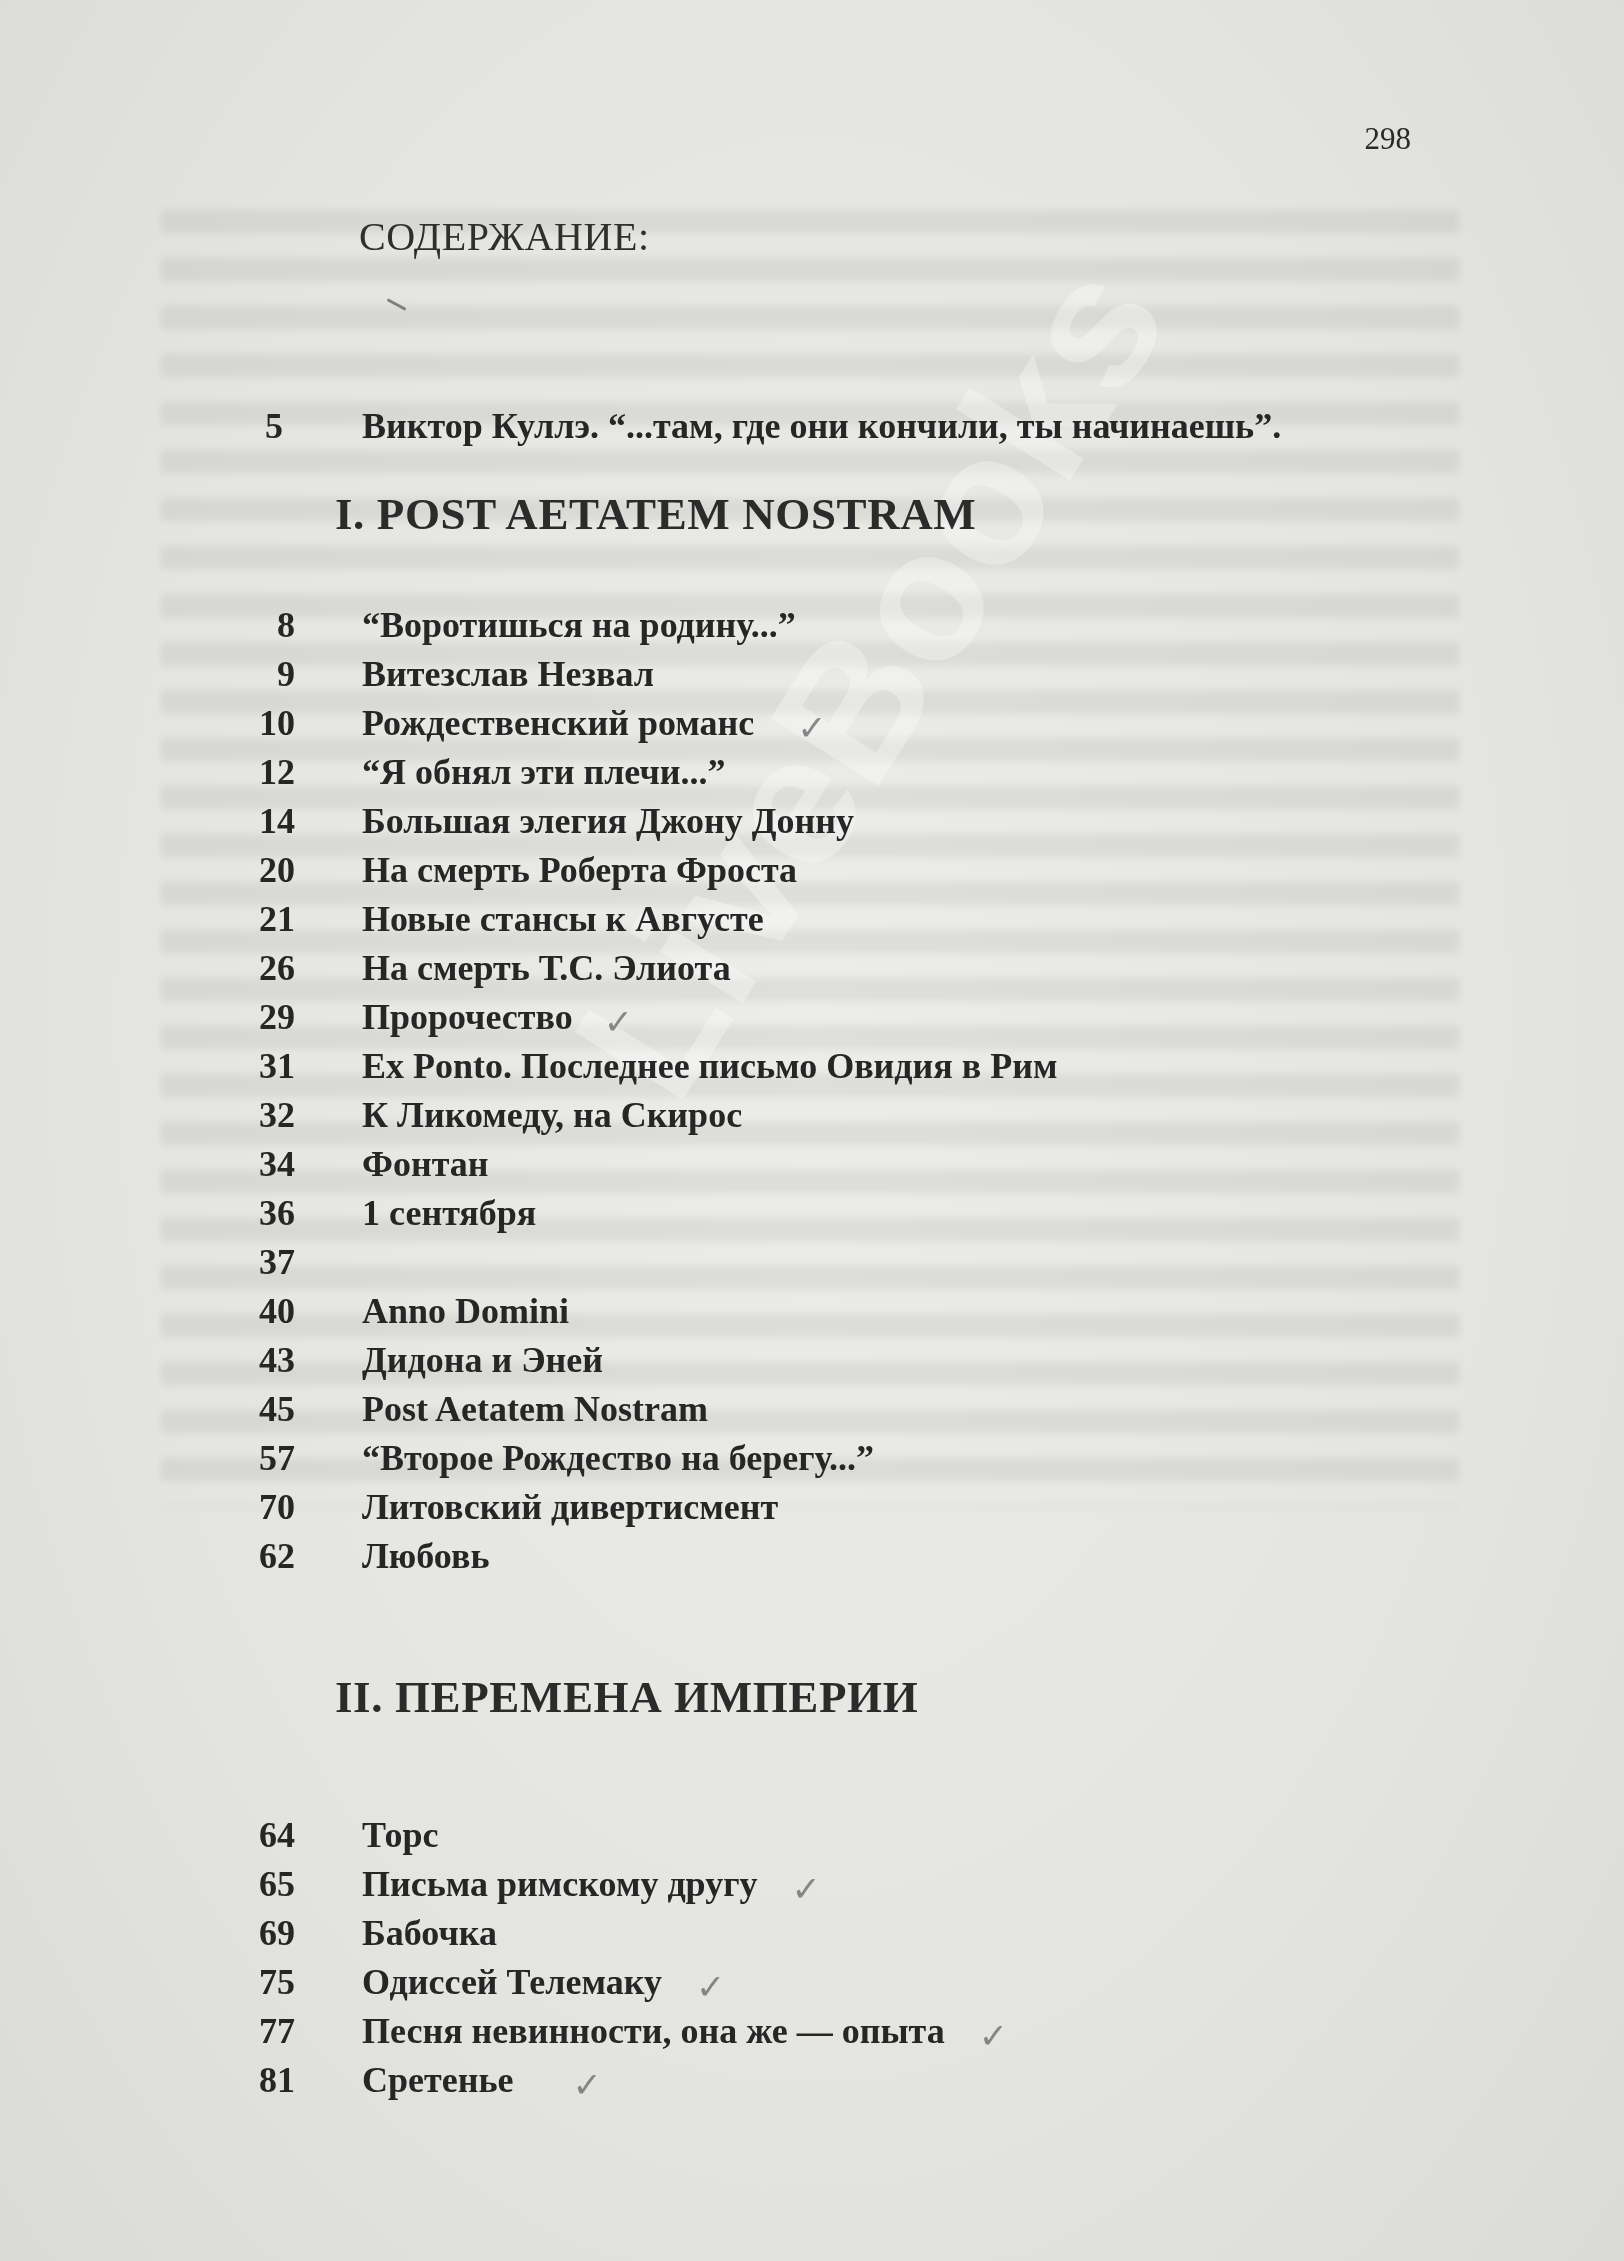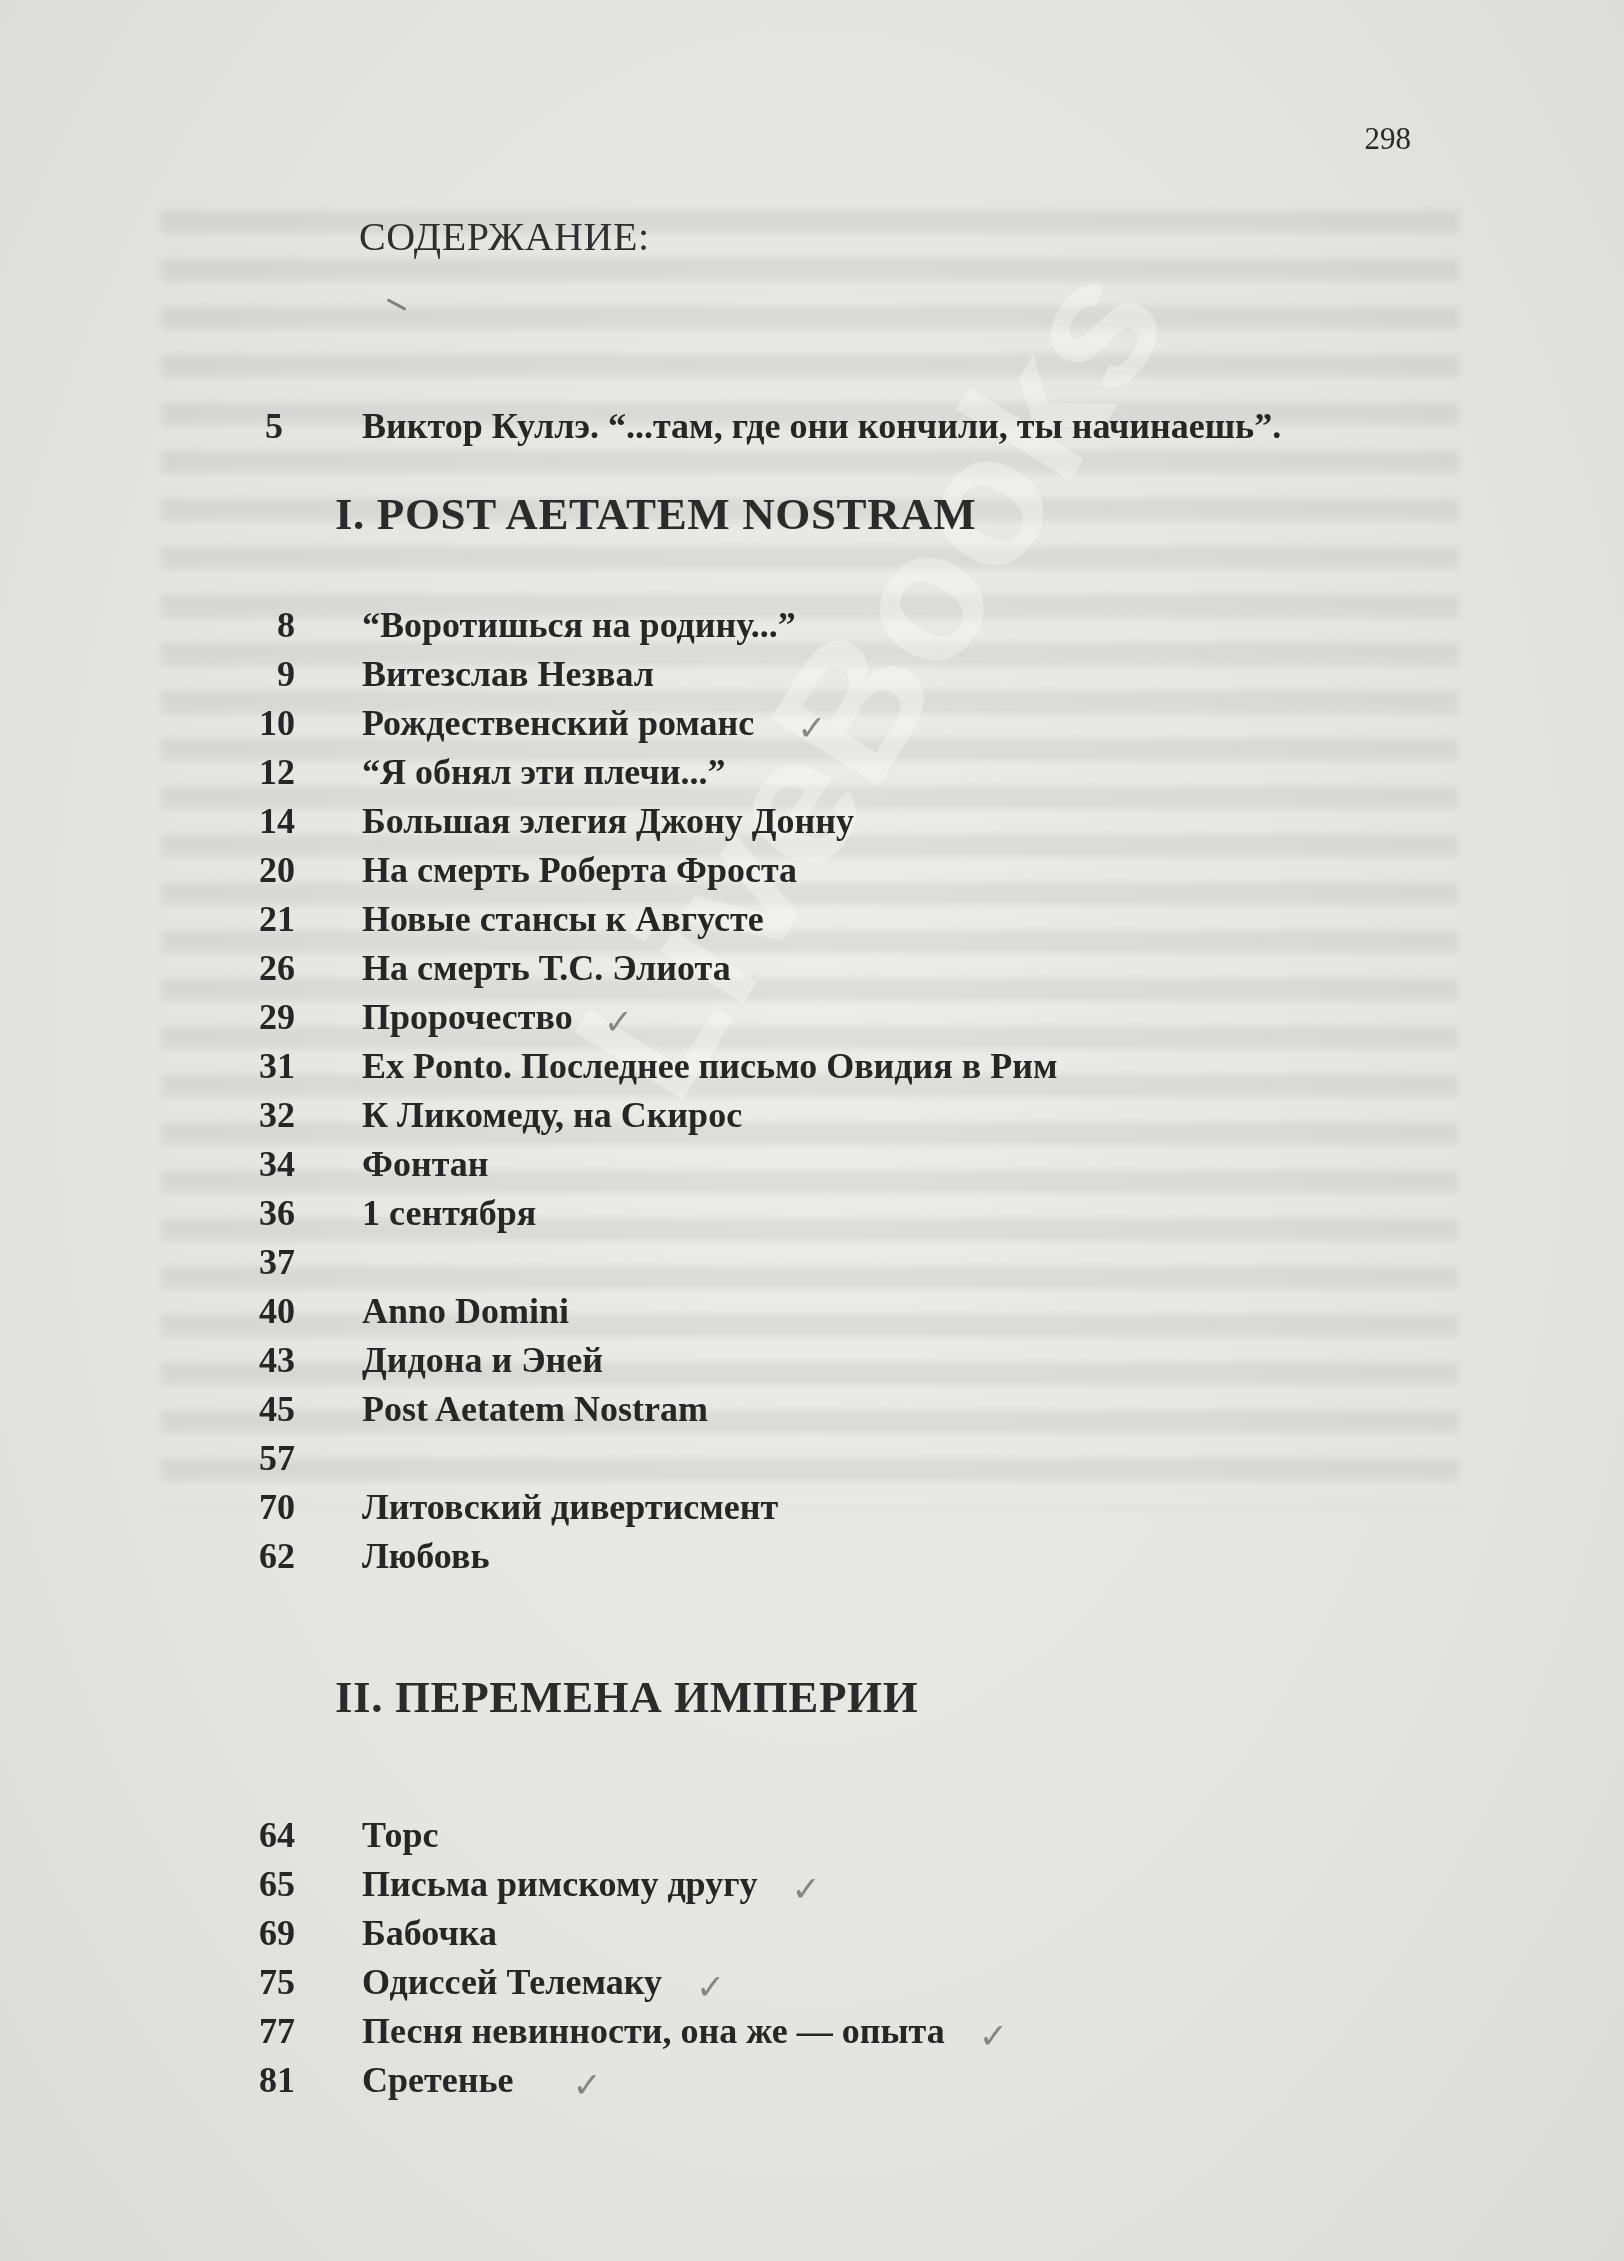--- a/index.html
+++ b/index.html
@@ -142,20 +142,21 @@
       <div class="entry">
         <span class="num">43</span>
         <span>Дидона и Эней</span>
       </div>
       <div class="entry">
         <span class="num">45</span>
         <span>Post Aetatem Nostram</span>
       </div>
       <div class="entry">
         <span class="num">57</span>
+        <span>“Второе Рождество на берегу...”</span>
       </div>
       <div class="entry">
         <span class="num">70</span>
         <span>Литовский дивертисмент</span>
       </div>
       <div class="entry">
         <span class="num">62</span>
         <span>Любовь</span>
       </div>
     </div>

